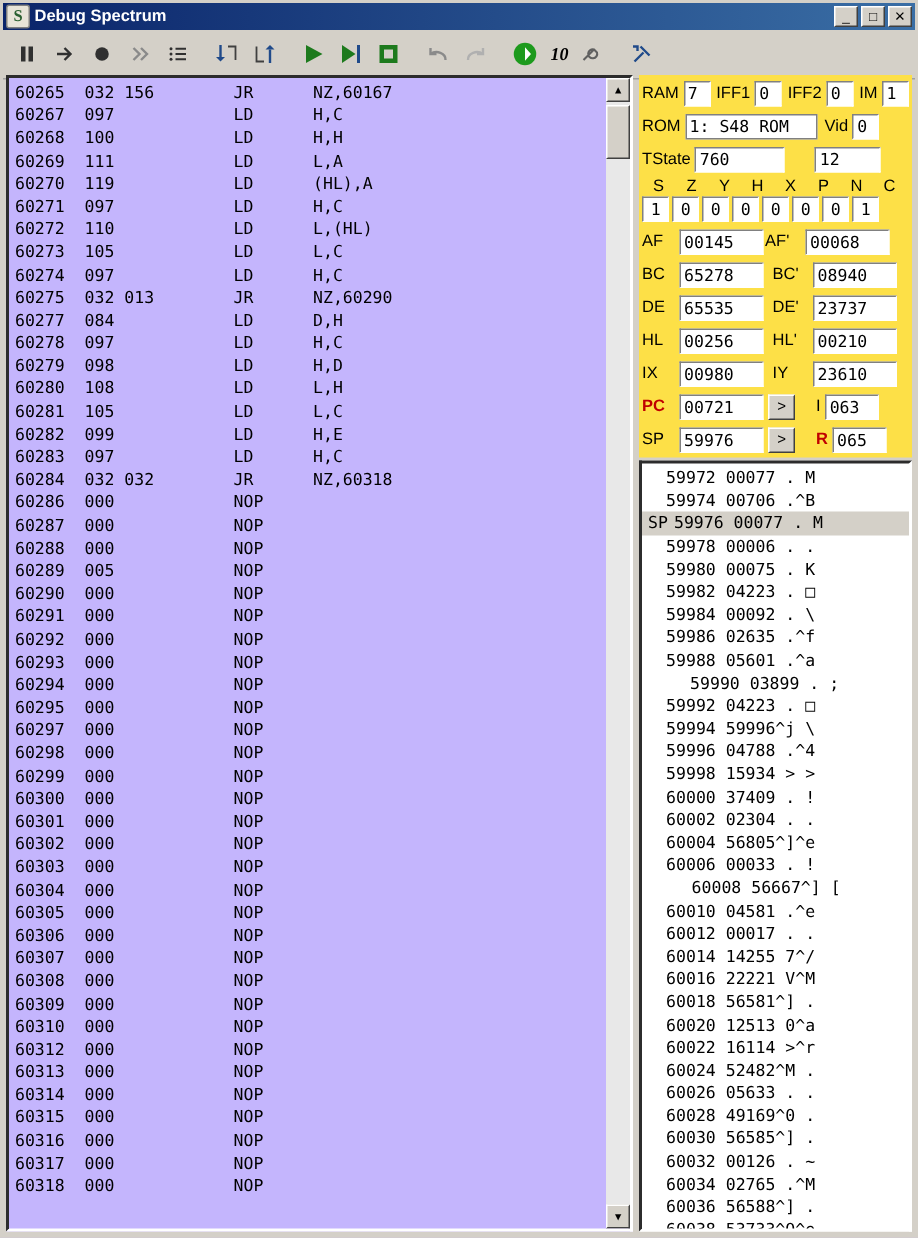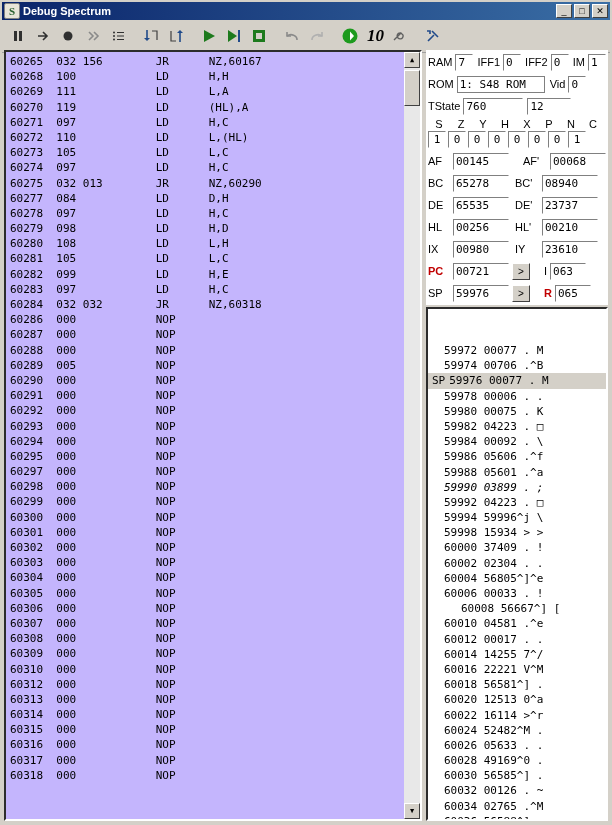--- a/index.html
+++ b/index.html
@@ -60,21 +60,21 @@
     width:24px;height:24px;
     background:#d4d0c8;
     border:1px solid #d4d0c8;
     display:flex;align-items:center;justify-content:center;
     margin-right:1px;
     box-sizing:border-box;
   }
   .tb-sep{width:8px;}
   .tnum{
     font-family:"Liberation Serif",serif;
-    font-size:17px;font-weight:bold;font-style:italic;
+    font-size:12px;font-weight:bold;font-style:italic;
     color:#000;padding:0 4px;
   }
   
   .body{
     position:absolute;left:2px;top:48px;right:2px;bottom:2px;
     display:flex;
   }
   .disasm{
     width:428px;
     background:#c4b5fd;
@@ -123,21 +123,21 @@
     box-sizing:border-box;
   }
   .sb-bottom{position:absolute;bottom:0;left:0;}
   
   .right{
     flex:1;
     margin-left:4px;
     display:flex;flex-direction:column;
   }
   .regblock{
-    background:#ffffff;
+    background:#fde047;
     padding:2px 2px 0 2px;
   }
   .rrow{
     display:flex;align-items:center;
     height:20px;margin-bottom:2px;
     font-family:"Liberation Sans",sans-serif;
     font-size:11px;
   }
   .lbl{
     font-family:"Liberation Sans",sans-serif;
@@ -318,20 +318,21 @@
           <path d="M2 3 l3 0 l0 3" stroke="#204a8a" stroke-width="1.6" fill="none"></path>
         </svg>
     </div>
   </div>
 
   <div class="body">
 
     <div class="disasm">
       <div class="disasm-list">
         <div class="drow">60265  032 156        JR      NZ,60167</div>
+        <div class="drow">60267  097            LD      H,C</div>
         <div class="drow">60268  100            LD      H,H</div>
         <div class="drow">60269  111            LD      L,A</div>
         <div class="drow">60270  119            LD      (HL),A</div>
         <div class="drow">60271  097            LD      H,C</div>
         <div class="drow">60272  110            LD      L,(HL)</div>
         <div class="drow">60273  105            LD      L,C</div>
         <div class="drow">60274  097            LD      H,C</div>
         <div class="drow">60275  032 013        JR      NZ,60290</div>
         <div class="drow">60277  084            LD      D,H</div>
         <div class="drow">60278  097            LD      H,C</div>
@@ -400,21 +401,21 @@
         <div class="rrow">
           <span class="lbl">ROM</span>
           <span class="fsel" style="width:88px">1: S48 ROM</span>
           <span class="lbl" style="margin-left:5px">Vid</span>
           <span class="fld f1">0</span>
         </div>
 
         <div class="rrow">
           <span class="lbl">TState</span>
           <span class="fld f5" style="width:60px">760</span>
-          <span class="fld f3" style="margin-left:4px;width:44px">12</span>
+          <span class="fld f3" style="margin-left:20px;width:44px">12</span>
         </div>
 
         <div class="flagrow">
           <span class="flagcell">S</span>
           <span class="flagcell">Z</span>
           <span class="flagcell">Y</span>
           <span class="flagcell">H</span>
           <span class="flagcell">X</span>
           <span class="flagcell">P</span>
           <span class="flagcell">N</span>
@@ -427,21 +428,21 @@
           <span class="flagbox">0</span>
           <span class="flagbox">0</span>
           <span class="flagbox">0</span>
           <span class="flagbox">0</span>
           <span class="flagbox">1</span>
         </div>
 
         <div class="rrow">
           <span class="lbl" style="width:22px">AF</span>
           <span class="fld" style="width:56px">00145</span>
-          <span class="lbl" style="margin-left:14px;width:24px">AF'</span>
+          <span class="lbl" style="margin-left:1px;width:24px">AF'</span>
           <span class="fld" style="width:56px">00068</span>
         </div>
         <div class="rrow">
           <span class="lbl" style="width:22px">BC</span>
           <span class="fld" style="width:56px">65278</span>
           <span class="lbl" style="margin-left:6px;width:24px">BC'</span>
           <span class="fld" style="width:56px">08940</span>
         </div>
         <div class="rrow">
           <span class="lbl" style="width:22px">DE</span>
@@ -472,32 +473,33 @@
         <div class="rrow">
           <span class="lbl" style="width:22px">SP</span>
           <span class="fld" style="width:56px">59976</span>
           <span class="btnsm" style="margin-left:3px">&gt;</span>
           <span class="lbl red" style="margin-left:14px">R</span>
           <span class="fld" style="width:36px">065</span>
         </div>
       </div>
 
       <div class="stack">
-        <div class="srow" style="padding-left: 16px; margin-top: 32px;">59972 00077 . M</div>
+        <div class="srow" style="padding-left: 16px;">59972 00077 . M</div>
         <div class="srow" style="padding-left: 16px;">59974 00706 .^B</div>
         <div class="srow sel" style="padding-left: 4px;"><span style="margin-right: 4px;">SP</span><span>59976 00077 . M</span></div>
         <div class="srow" style="padding-left: 16px;">59978 00006 . .</div>
         <div class="srow" style="padding-left: 16px;">59980 00075 . K</div>
         <div class="srow" style="padding-left: 16px;">59982 04223 . □</div>
         <div class="srow" style="padding-left: 16px;">59984 00092 . \</div>
-        <div class="srow" style="padding-left: 16px;">59986 05606 .^f</div>
+        <div class="srow" style="padding-left: 16px;">59986 02635 .^f</div>
         <div class="srow" style="padding-left: 16px;">59988 05601 .^a</div>
-        <div class="srow" style="padding-left: 16px; font-style: italic;">59990 03899 . ;</div>
+        <div class="srow" style="padding-left: 32px;">59990 03899 . ;</div>
         <div class="srow" style="padding-left: 16px;">59992 04223 . □</div>
         <div class="srow" style="padding-left: 16px;">59994 59996^j \</div>
+        <div class="srow" style="padding-left: 16px;">59996 04788 .^4</div>
         <div class="srow" style="padding-left: 16px;">59998 15934 &gt; &gt;</div>
         <div class="srow" style="padding-left: 16px;">60000 37409 . !</div>
         <div class="srow" style="padding-left: 16px;">60002 02304 . .</div>
         <div class="srow" style="padding-left: 16px;">60004 56805^]^e</div>
         <div class="srow" style="padding-left: 16px;">60006 00033 . !</div>
         <div class="srow" style="padding-left: 33px;">60008 56667^] [</div>
         <div class="srow" style="padding-left: 16px;">60010 04581 .^e</div>
         <div class="srow" style="padding-left: 16px;">60012 00017 . .</div>
         <div class="srow" style="padding-left: 16px;">60014 14255 7^/</div>
         <div class="srow" style="padding-left: 16px;">60016 22221 V^M</div>

